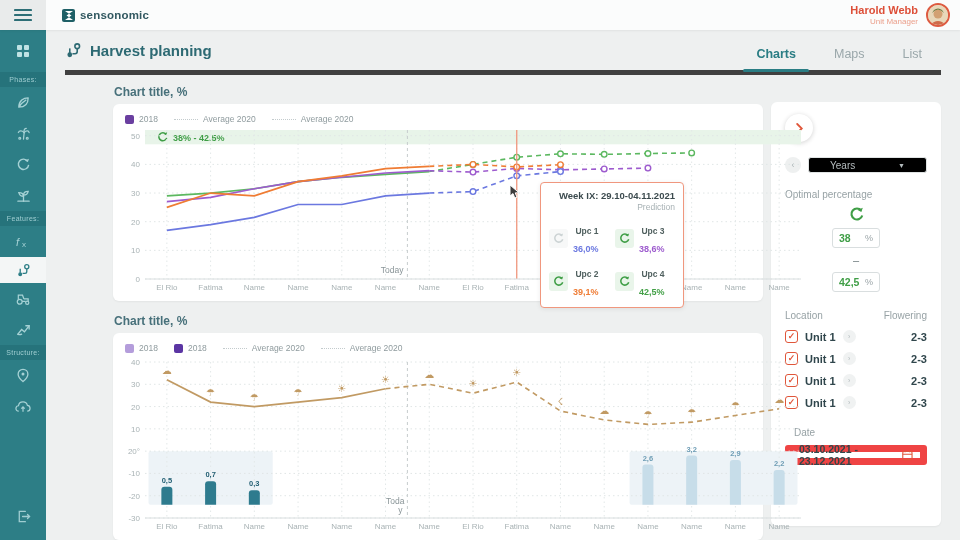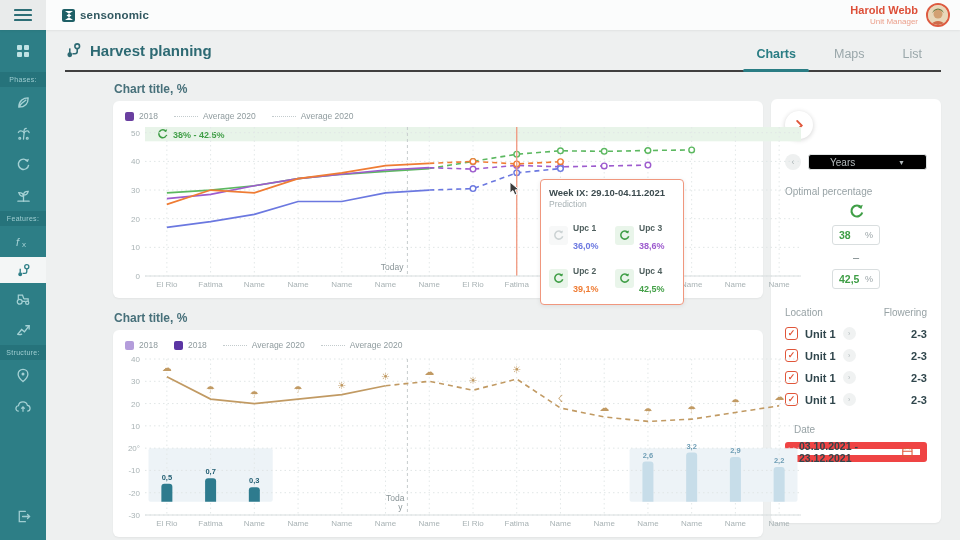--- a/index.html
+++ b/index.html
@@ -22,33 +22,33 @@
   .sidebar { position:absolute; top:30px; left:0; width:46px; bottom:0; background:#2d7e86; display:flex; flex-direction:column; align-items:stretch; z-index:4; }
   .side-item { height:31px; display:flex; align-items:center; justify-content:center; color:#a6d2d5; cursor:pointer; }
   .side-item.first { height:42px; color:#bfe2e4; }
   .side-item.active { background:#f4f6f6; color:#2d7e86; height:26px; }
   .side-label { height:15px; background:#26737b; color:#9fcdd1; font-size:7px; display:flex; align-items:center; justify-content:center; letter-spacing:.3px; }
   .side-spacer { flex:1; }
   .side-item.logout { margin-bottom:8px; color:#9fcdd1; }
 
   
   .main { position:absolute; left:46px; top:30px; right:0; bottom:0; padding:12px 19px 0 19px; }
-  .page-header { display:flex; align-items:flex-end; border-bottom:2px solid #404040; position:relative; }
+  .page-header { display:flex; align-items:flex-end; border-bottom:5px solid #404040; position:relative; }
   .title-wrap { display:flex; align-items:center; gap:8px; padding-bottom:11px; color:#2d6a73; }
   .page-title { font-size:15px; font-weight:bold; color:#2d6a73; }
   .tabs { margin-left:auto; display:flex; }
   .tab { font-size:12.5px; color:#9aa7aa; padding:0 19px 9px 19px; cursor:pointer; position:relative; }
   .tab.active { color:#2a7d84; font-weight:bold; }
   .tab.active::after { content:''; position:absolute; left:6px; right:6px; bottom:-2px; height:3px; background:#2a7d84; border-radius:2px; }
 
   .content { display:flex; gap:8px; margin-top:8px; }
   .charts-col { width:698px;padding-left:48px; }
   .chart-title { font-size:12px; font-weight:bold; color:#47707a; margin:2px 0 5px 1px; }
   .chart-title.second { margin-top:13px; }
-  .card { background:#fff; border-radius:6px; padding:7px 6px 2px 6px; box-shadow:0 1px 2px rgba(0,0,0,.05); position:relative; }
+  .card { background:#fff; border-radius:6px; padding:7px 6px 2px 6px; box-shadow:0 1px 2px rgba(0,0,0,.05); position:relative;text-align:right; }
   .legend { display:flex; align-items:center; gap:16px; height:14px; margin:1px 0 1px 6px; }
   .legend .li { display:flex; align-items:center; gap:5px; font-size:8.5px; color:#8f9b9e; }
   .legend .sq { width:9px; height:9px; border-radius:2px; display:inline-block; }
   .legend .dash { width:24px; border-top:1.5px dotted #c3cbcd; display:inline-block; }
 
   
   .tooltip { position:absolute; left:427px; top:78px; width:144px; background:#fff; border:1px solid #f0977e; border-radius:4px; box-shadow:0 1px 5px rgba(0,0,0,.08); padding:7px 8px 8px 8px; z-index:3; }
   .tt-title { font-size:9.5px; font-weight:bold; color:#3b4a4e; }
   .tt-sub { font-size:8.5px; color:#a7b1b4; margin-top:1px; }
   .tt-grid { display:grid; grid-template-columns:1fr 1fr; gap:7px 6px; margin-top:8px; }

